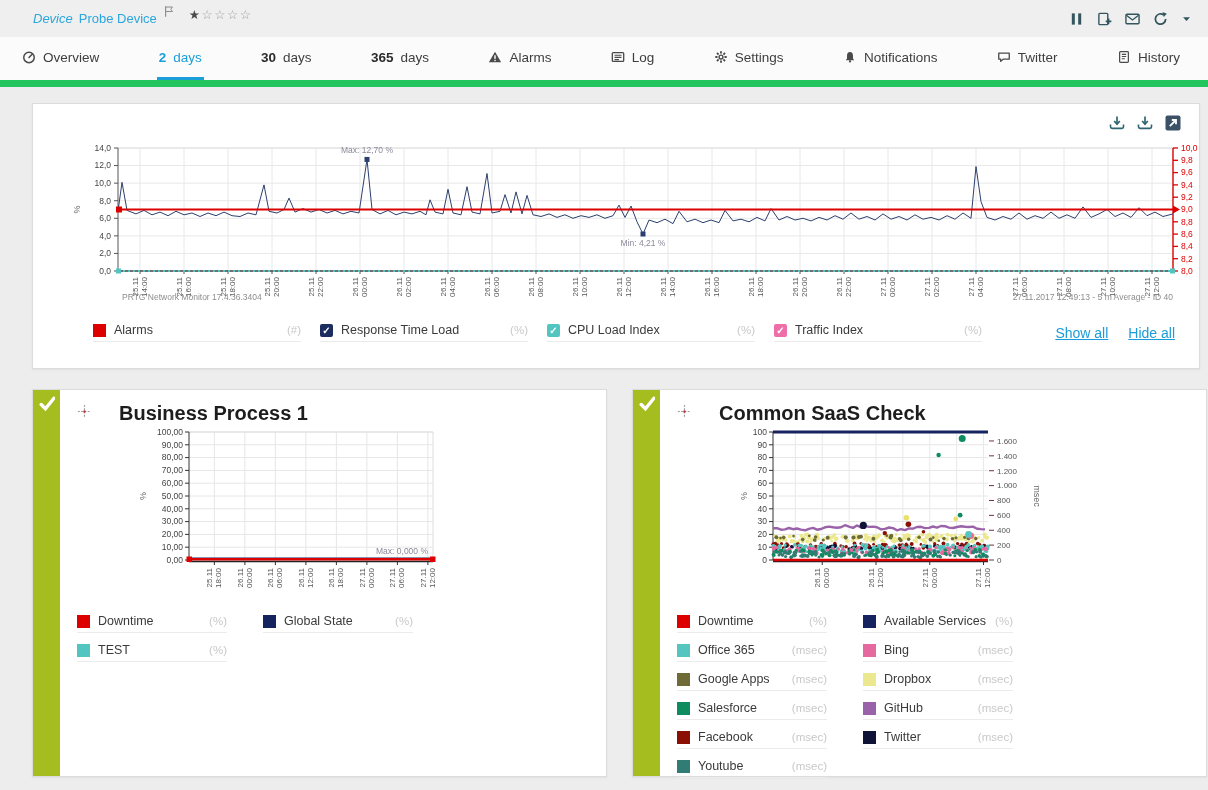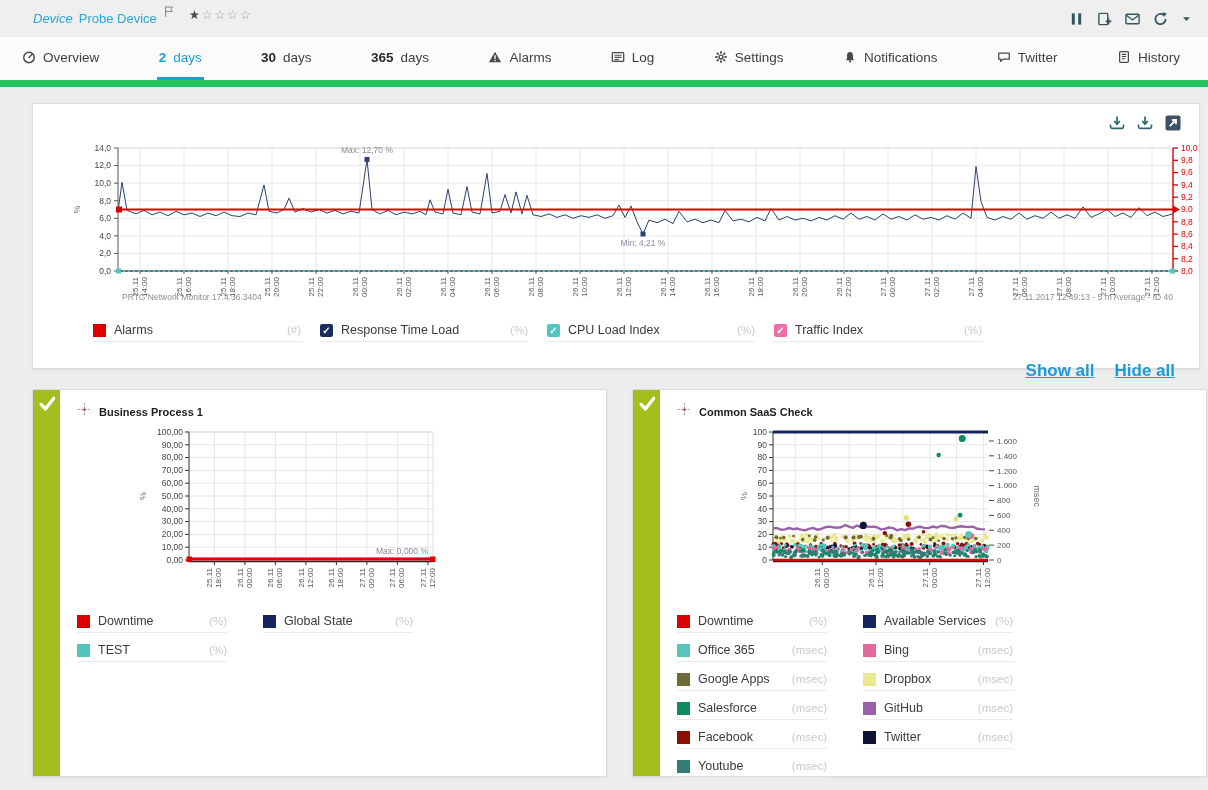--- a/index.html
+++ b/index.html
@@ -33,29 +33,29 @@
   .chart-footer-left { position:absolute; left:45px; top:188px; font-size:8.5px; color:#8d8d8d;padding-left:44px; }
   .chart-footer-right { position:absolute; right:26px; top:188px; font-size:8.5px; color:#8d8d8d; }
   .main-legend { position:absolute; left:60px; right:24px; top:219px; display:flex; align-items:flex-start; }
   .lg-item { display:flex; align-items:center; border-bottom:1px solid #ebebeb; padding-bottom:4px; cursor:pointer; }
   .main-legend .lg-item { width:208px; margin-right:19px; }
   .lg-swatch { width:13px; height:13px; flex:none; }
   .lg-check { width:13px; height:13px; flex:none; border-radius:2px; color:#fff; font-size:10px; line-height:13px; text-align:center; font-weight:bold; }
   .lg-label { margin-left:8px; font-size:12.5px; color:#3a3a3a; white-space:nowrap; }
   .lg-unit { margin-left:auto; color:#c9c9c9; font-size:11.5px; }
   .legend-links { margin-left:auto; display:flex; gap:20px; padding-top:2px; }
-  .legend-links a { color:#1b9cd9; font-size:17px; font-weight:700; text-decoration:underline; cursor:pointer;margin-top:36px; }
+  .legend-links a { color:#1b9cd9; font-size:14px; font-weight:400; text-decoration:underline; cursor:pointer; }
 
   
   .cards { display:flex; gap:25px; margin:20px 0 0 32px; }
   .card { position:relative; width:575px; height:388px; background:#fff; border:1px solid #dcdcdc; box-shadow:0 1px 2px rgba(0,0,0,.06); }
   .stripe { position:absolute; left:0; top:0; bottom:0; width:27px; background:#a6bd1f; }
   .stripe .chk { position:absolute; left:5px; top:5px; }
   .card-header { position:absolute; left:44px; top:12px; display:flex; align-items:center; gap:7px; }
-  .card-title { font-size:11px; font-weight:bold; color:#1d1d1d; }
+  .card-title { font-size:20px; font-weight:bold; color:#1d1d1d;margin-left:20px; }
   .card svg.small { position:absolute; left:0; top:34px; }
   .card-caption { position:absolute; left:71px; width:400px; top:198px; text-align:center; font-size:10.5px; color:#8b8b8b; }
   .card-legend { position:absolute; left:44px; top:224px; display:grid; grid-template-columns:150px 150px; column-gap:36px; row-gap:10px; }
 
   svg text { font-family:"Liberation Sans", sans-serif; }
   .xt { font-size:8px; fill:#555; }
   .yt { font-size:8.5px; fill:#444; }
   .ytr { font-size:8.5px; fill:#dc0000; }
   .ytg { font-size:8px; fill:#555; }
   .axlab { font-size:9px; fill:#666; }

